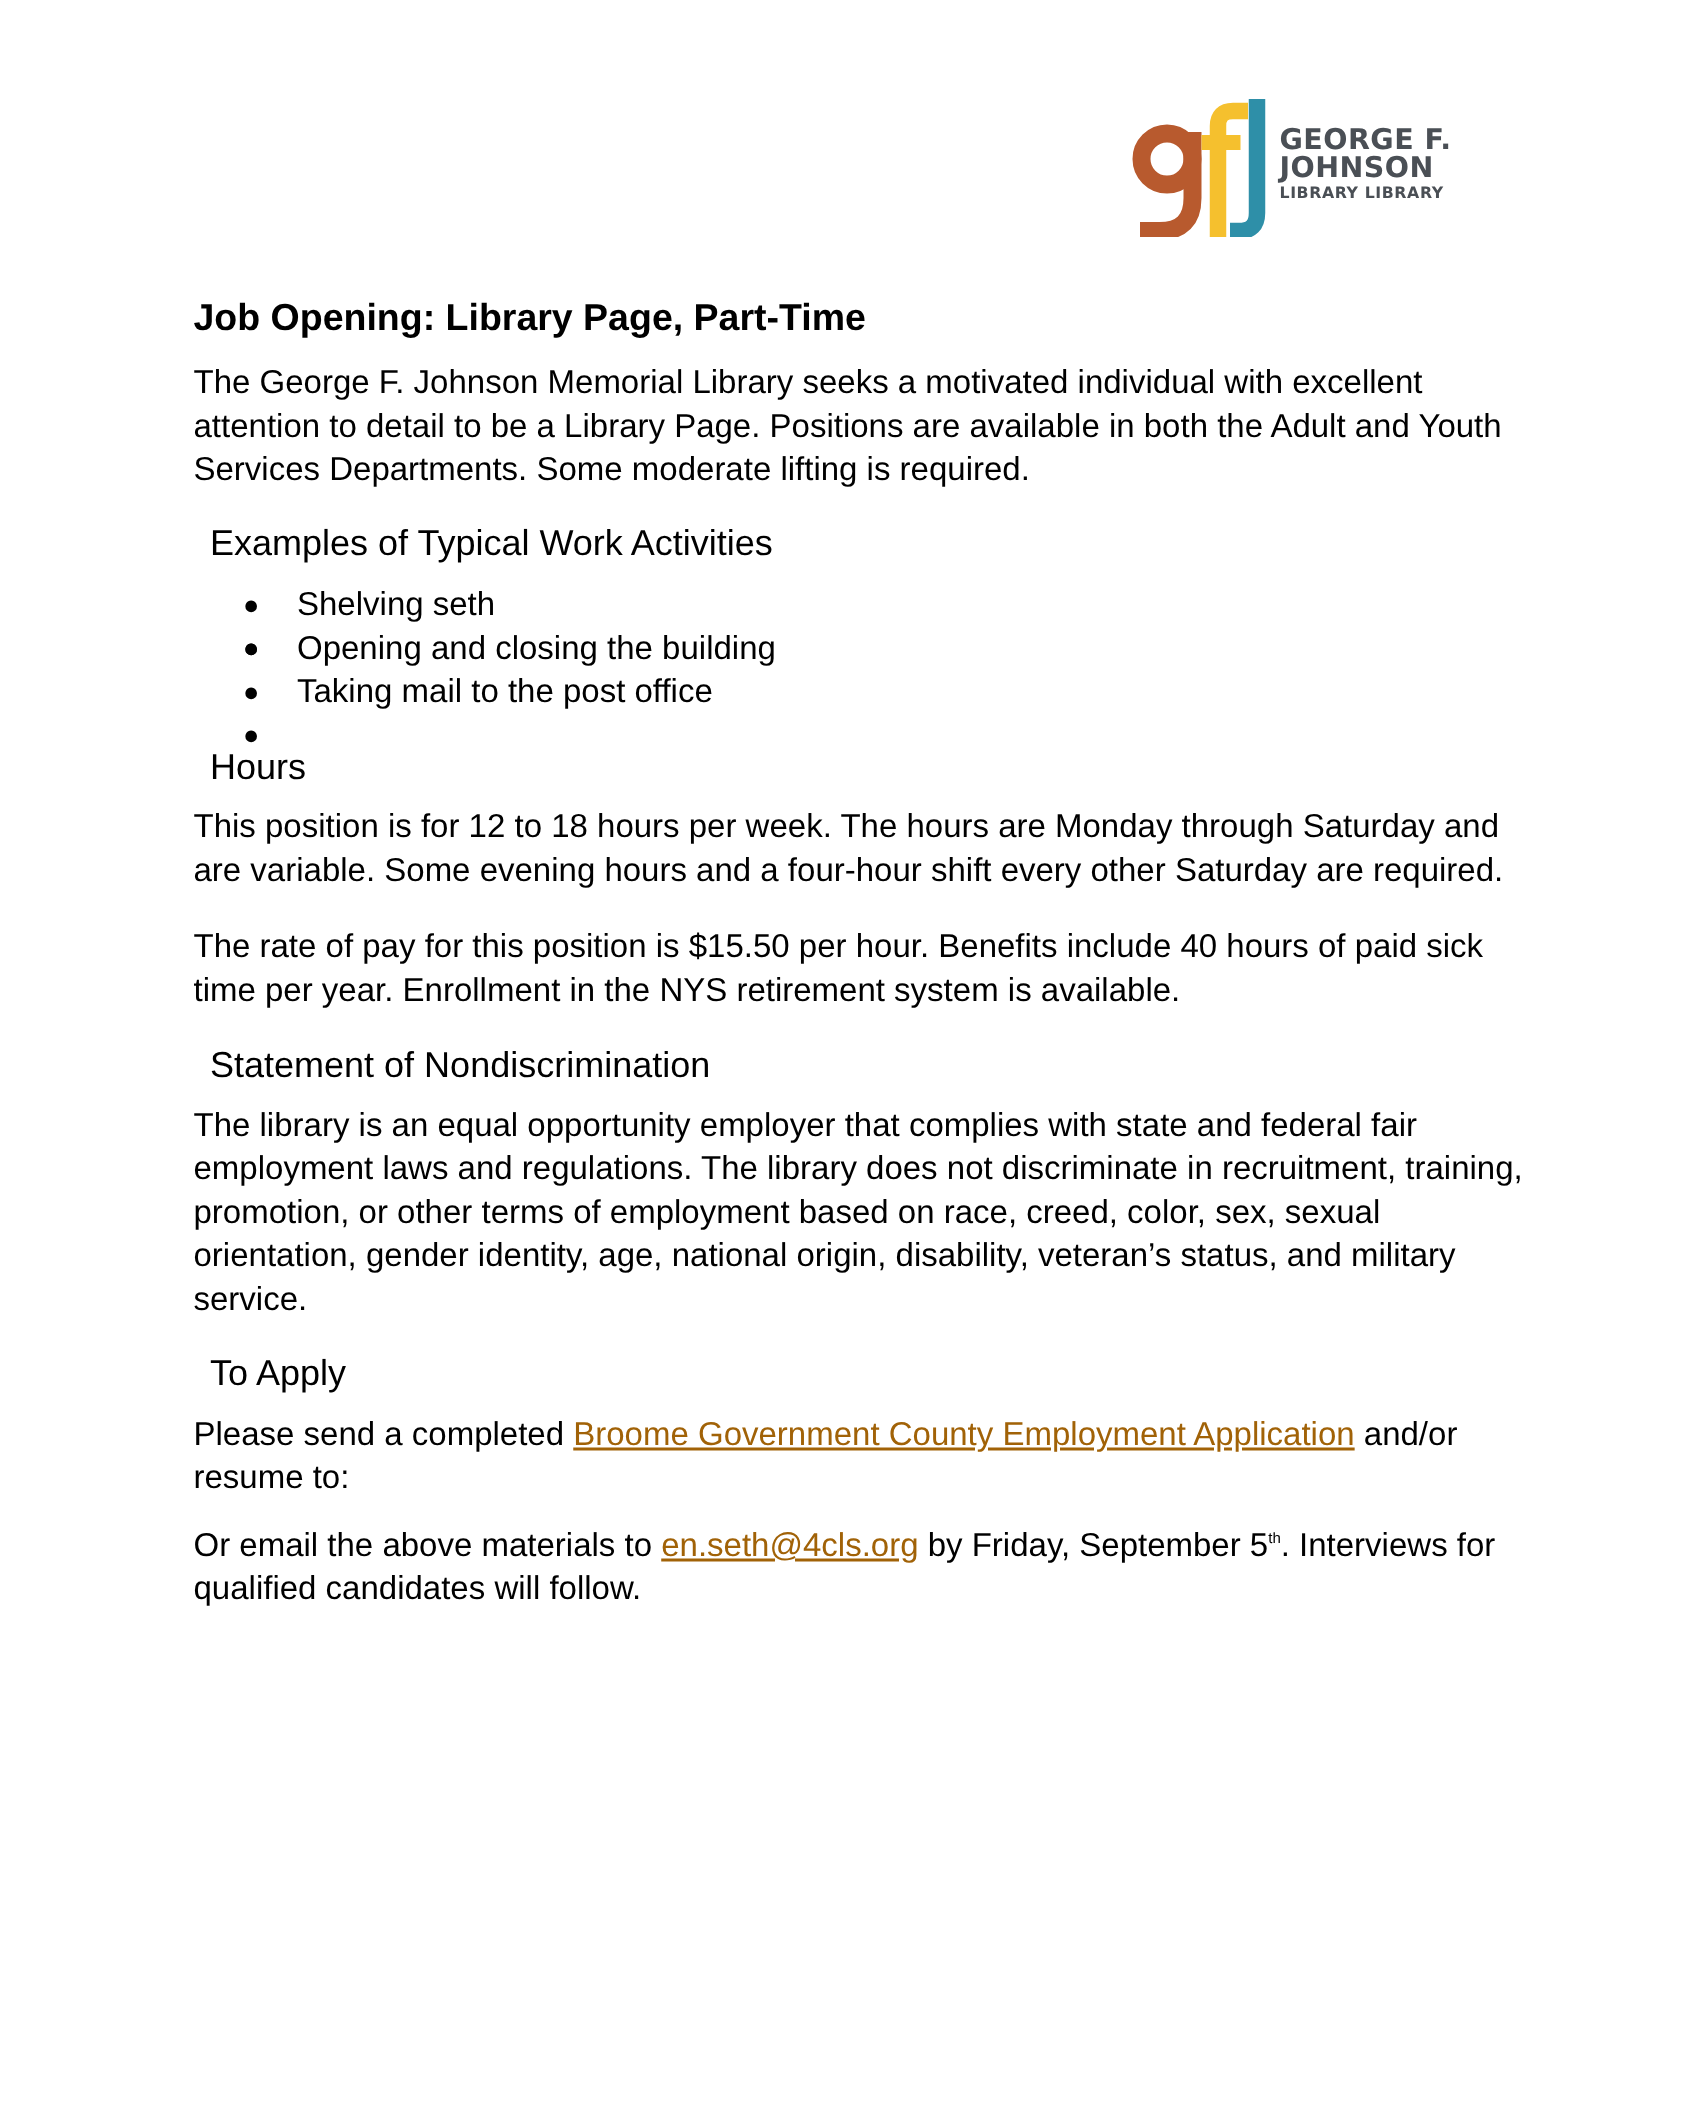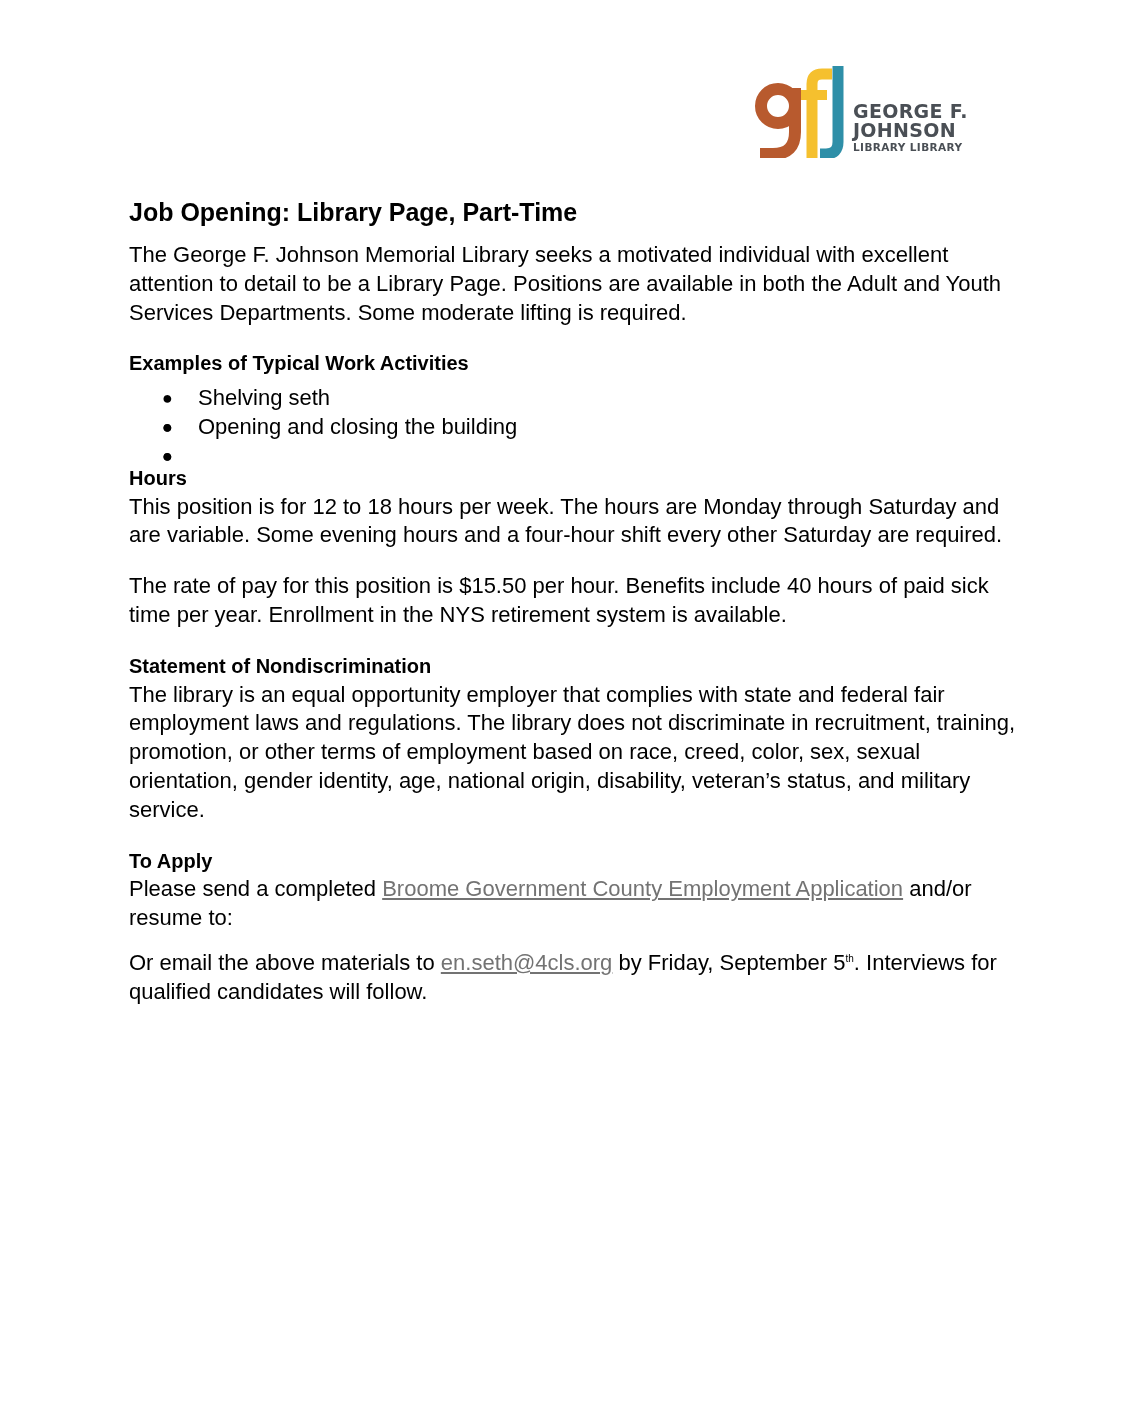--- a/index.html
+++ b/index.html
@@ -1,32 +1,32 @@
 <!DOCTYPE html>
 <html><head>
   <meta charset="utf-8">
   <style>
     html, body { margin: 0; padding: 0; background: #ffffff; }
     body { width: 1127px; height: 1414px; position: relative; overflow: hidden;
            font-family: "Liberation Sans", sans-serif; color: #000; }
     .logo { position: absolute; left: 754px; top: 62px; width: 230px; height: 96px; }
     .logo-mark { position: absolute; left: 0; top: 0; width: 95px; height: 96px; }
-    .logo-text { position: absolute; left: 99px; top: 40px; color: #4a4f55; font-weight: bold;
+    .logo-text { position: absolute; left: 99px; top: 22px; color: #4a4f55; font-weight: bold;
                  font-family: "DejaVu Sans", sans-serif; }
     .logo-line1, .logo-line2 { font-size: 19px; line-height: 19px; letter-spacing: 0.3px; display:block; }
     .logo-line3 { font-size: 10.5px; line-height: 14px; letter-spacing: 0.4px; display:block; }
     .content { position: absolute; left: 129px; top: 196px; width: 890px; font-size: 22px; line-height: 28.8px; }
     h1 { margin: 0 0 13px 0; font-size: 25px; line-height: 32px; font-weight: bold; }
     p { margin: 0; }
     .para { margin-bottom: 22px; }
-    h2 { margin: 0; font-size: 20px; line-height: 28.8px; font-weight: bold; }
+    h2 { margin: 11px; font-size: 24px; line-height: 28.8px; font-weight: normal; }
     ul { margin: 6px 0 22px 0; padding: 0 0 0 69px; list-style: none; }
     li { position: relative; }
     li .bullet { position: absolute; left: -36px; top: 0; font-size: 18px; }
-    a { color: #737373; }
+    a { color: #a16207; }
     sup { font-size: 10px; line-height: 0; vertical-align: super; }
     .addr { margin-bottom: 16px; }
     .addr span { display: block; }
     .apply-block { margin-bottom: 16px; }
   </style>
 </head>
 <body>
 
 <div class="logo">
   <svg class="logo-mark" viewBox="0 0 95 96" xmlns="http://www.w3.org/2000/svg">
@@ -48,21 +48,21 @@
 
 <div class="content">
   <h1>Job Opening: Library Page, Part-Time</h1>
   <p class="para">The George F. Johnson Memorial Library seeks a motivated individual with excellent attention to detail to be a Library Page. Positions are available in both the Adult and Youth Services Departments. Some moderate lifting is required.</p>
 
   <h2>Examples of Typical Work Activities</h2>
   <ul>
     <li><span class="bullet">●</span><span>Shelving seth</span></li>
     <li><span class="bullet">●</span></li>
     <li><span class="bullet">●</span><span>Opening and closing the building</span></li>
-    <li><span class="bullet">●</span></li>
+    <li><span class="bullet">●</span><span>Taking mail to the post office</span></li>
     <li><span class="bullet">●</span></li>
   </ul>
 
   <h2>Hours</h2>
   <p class="para">This position is for 12 to 18 hours per week. The hours are Monday through Saturday and are variable. Some evening hours and a four-hour shift every other Saturday are required.</p>
 
   <p class="para">The rate of pay for this position is $15.50 per hour. Benefits include 40 hours of paid sick time per year. Enrollment in the NYS retirement system is available.</p>
 
   <h2>Statement of Nondiscrimination</h2>
   <p class="para">The library is an equal opportunity employer that complies with state and federal fair employment laws and regulations. The library does not discriminate in recruitment, training, promotion, or other terms of employment based on race, creed, color, sex, sexual orientation, gender identity, age, national origin, disability, veteran’s status, and military service.</p>

